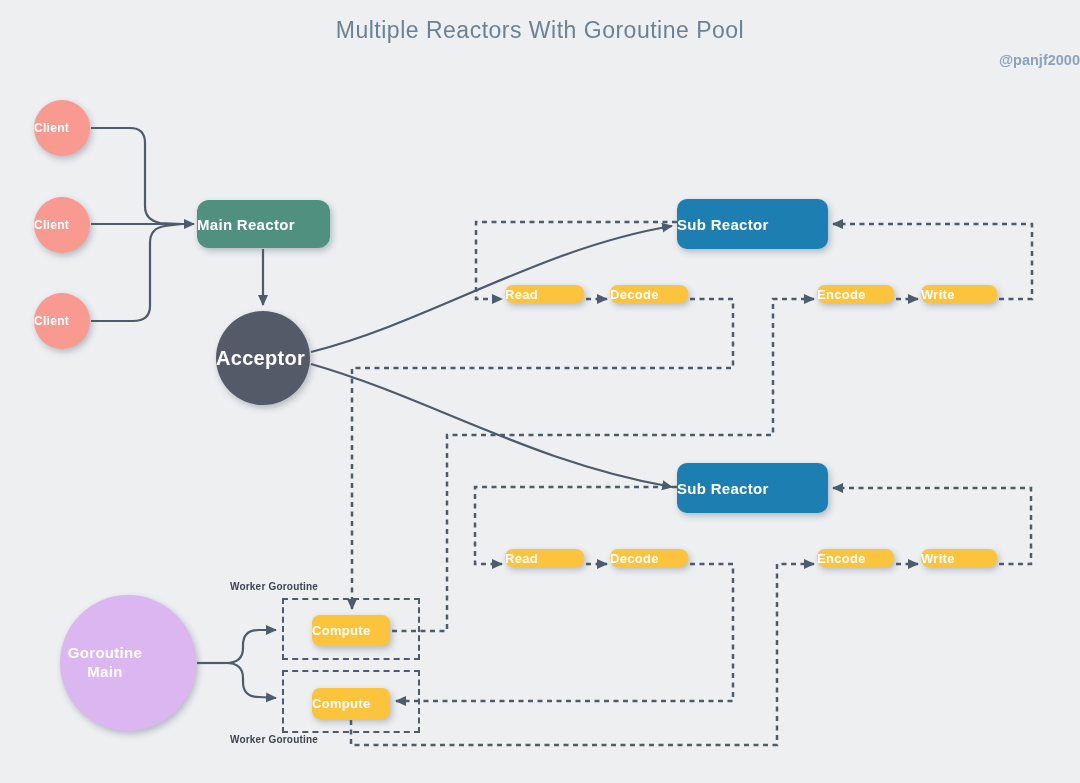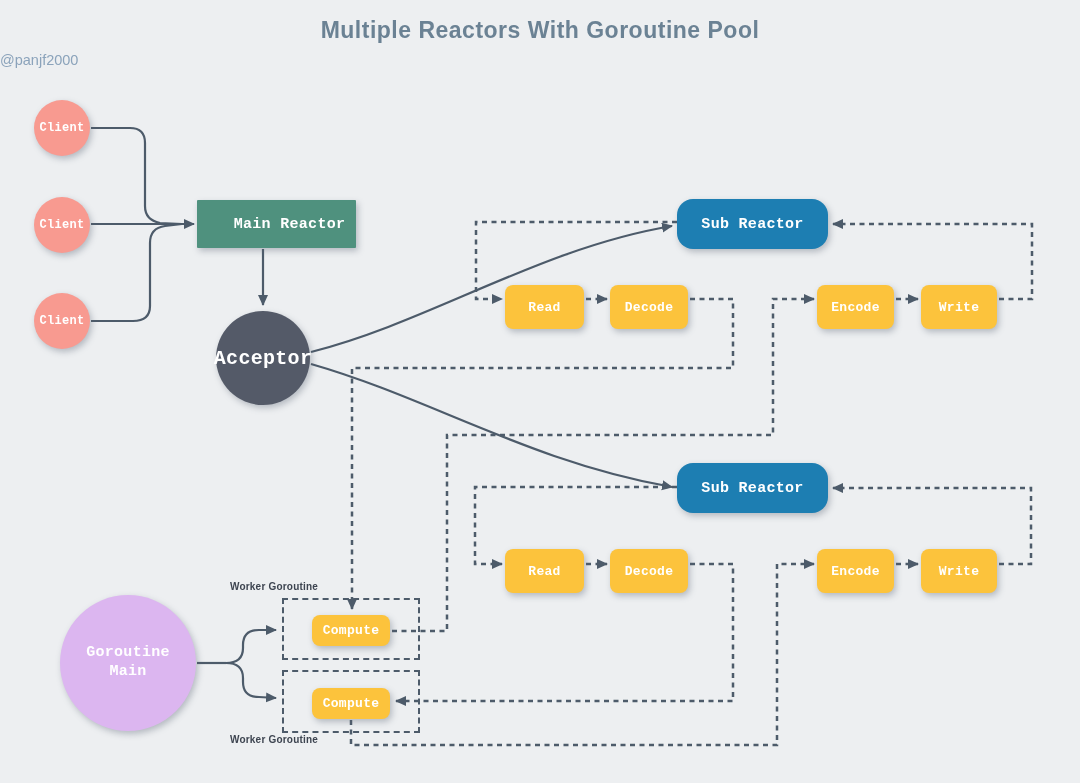--- a/index.html
+++ b/index.html
@@ -14,40 +14,39 @@
     position:relative; width:1080px; height:783px; overflow:hidden;
     background:var(--background);
     font-family:"Liberation Sans","DejaVu Sans",sans-serif;
   }
   .abs{position:absolute;}
   #edge-layer{position:absolute; left:0; top:0; width:1080px; height:783px; pointer-events:none;}
   .solid-edge{fill:none; stroke:var(--line); stroke-width:2.2px;}
   .dashed-edge{fill:none; stroke:var(--line); stroke-width:2.5px; stroke-dasharray:5 4.5;}
   #arrowhead-shape{fill:var(--line);}
   .node{
-    display:flex; align-items:center; justify-content:center; text-align:center;
+    display:flex; align-items:center; text-align:center;
     color:#fff; font-weight:bold; letter-spacing:.3px;
     box-shadow:2px 3px 6px rgba(90,100,115,.38);
-    font-family:Liberation Mono, monospace;
   }
   .circle{border-radius:50%;}
   .client{width:56px; height:56px; background:var(--client-fill); font-size:12px;}
-  .main-reactor{left:197px; top:200px; width:133px; height:48px; border-radius:1px;
-    background:var(--main-reactor-fill); font-size:15px;padding-left:26px;}
+  .main-reactor{left:197px; top:200px; width:133px; height:48px; border-radius:12px;
+    background:var(--main-reactor-fill); font-size:15px;}
   .acceptor{left:216px; top:311px; width:94px; height:94px; background:var(--acceptor-fill); font-size:20px;}
-  .sub-reactor{width:151px; height:50px; border-radius:16px; background:var(--sub-reactor-fill); font-size:15px;}
-  .proc{height:44px; border-radius:8px; background:var(--process-fill); font-size:13px;}
+  .sub-reactor{width:151px; height:50px; border-radius:10px; background:var(--sub-reactor-fill); font-size:15px;}
+  .proc{height:18px; border-radius:8px; background:var(--process-fill); font-size:13px;}
   .pool{left:60px; top:595px; width:136px; height:136px; background:var(--pool-fill); font-size:15px; line-height:1.25;}
   .pool span{width:90px;}
   .worker-box{border:2px dashed var(--line); background:transparent; box-shadow:none;}
   .worker-label{color:var(--label-color); font-weight:bold; font-size:10px; letter-spacing:.2px;}
   .title{left:0; top:17px; width:1080px; text-align:center; color:var(--title-color);
-    font-size:23px; font-weight:bold; letter-spacing:.5px;}
-  .author{left:0; top:52px; width:1080px; text-align:left; color:var(--author-color);
-    font-size:14.5px; font-weight:normal;}
+    font-size:23px; font-weight:normal; letter-spacing:.5px;}
+  .author{left:0; top:52px; width:1080px; text-align:right; color:var(--author-color);
+    font-size:14.5px; font-weight:bold;}
 </style>
 </head>
 <body>
 
 <div id="canvas">
 
   <div class="abs title">Multiple Reactors With Goroutine Pool</div>
   <div class="abs author">@panjf2000</div>
 
   <svg id="edge-layer" viewBox="0 0 1080 783">

